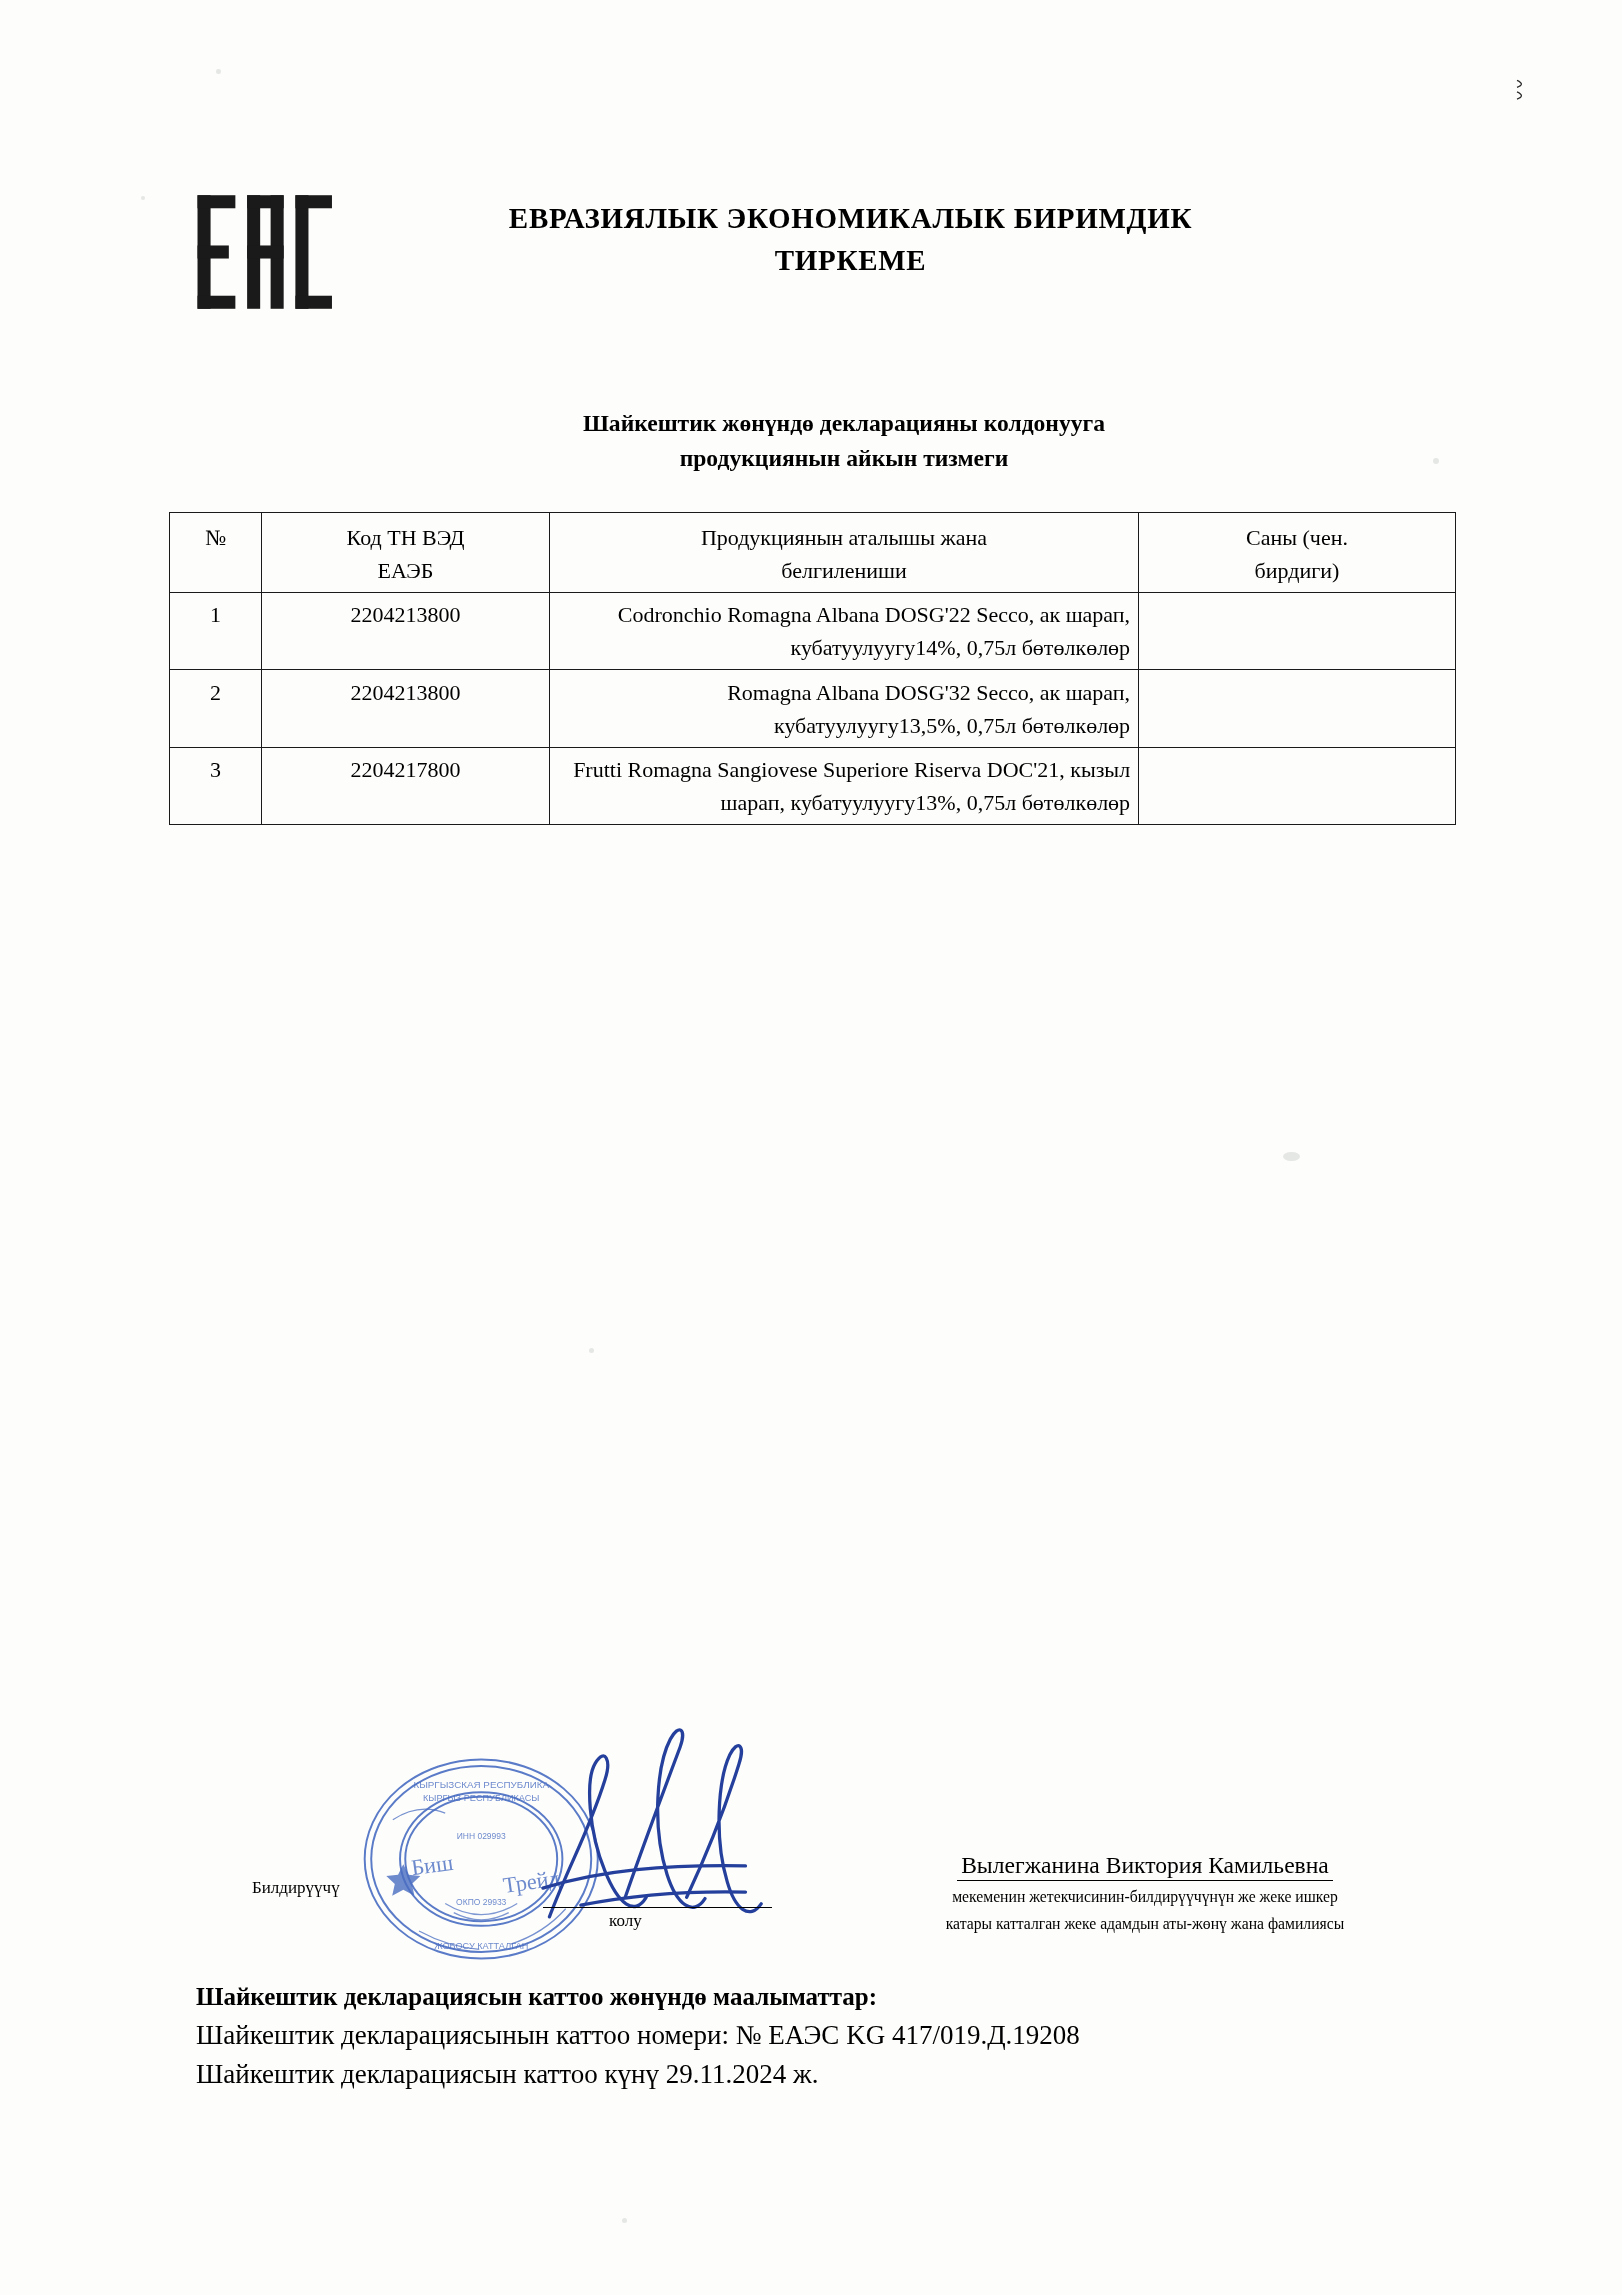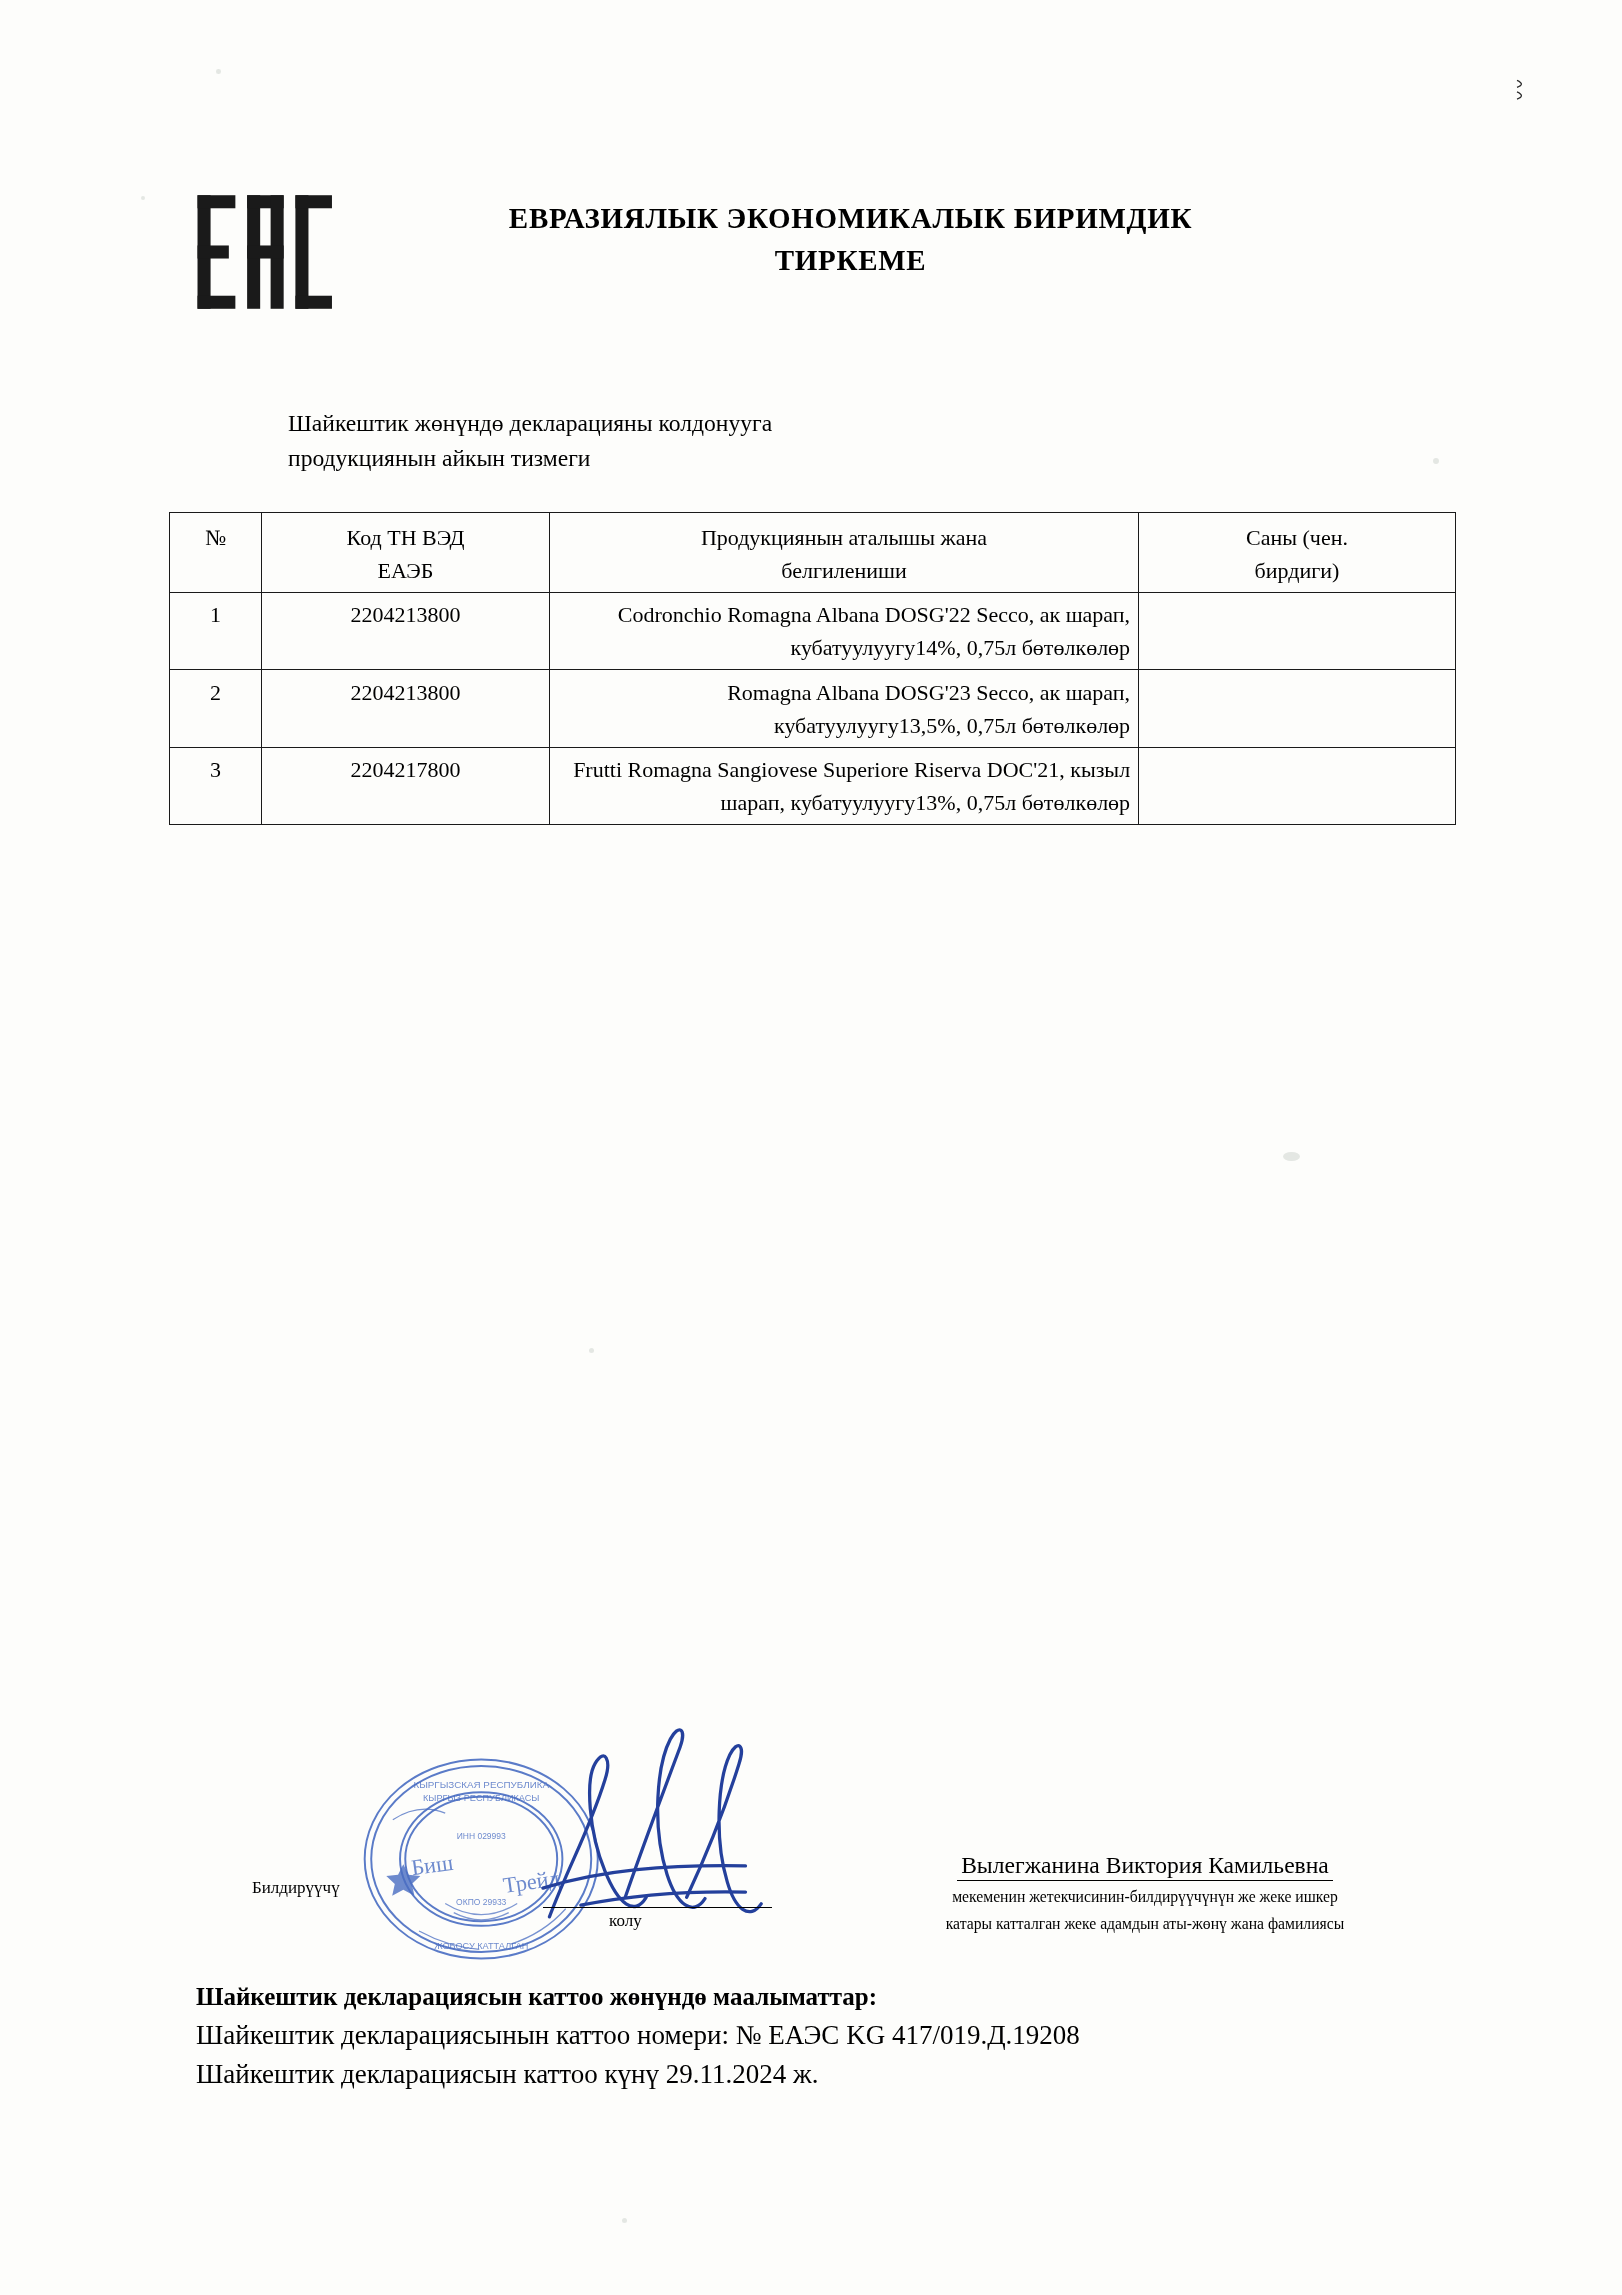--- a/index.html
+++ b/index.html
@@ -52,23 +52,23 @@
     letter-spacing: 0.7px;
     line-height: 1.45;
     white-space: nowrap;
   }
 
   .subtitle {
     position: absolute;
     left: 288px;
     top: 406px;
     width: 1112px;
-    text-align: left;
+    text-align: center;
     font-size: 23.6px;
-    font-weight: normal;
+    font-weight: bold;
     line-height: 1.5;
   }
 
   
   .table-wrap {
     position: absolute;
     left: 169px;
     top: 512px;
     width: 1286px;
   }
@@ -265,21 +265,21 @@
       <tbody>
         <tr>
           <td class="num">1</td>
           <td class="code">2204213800</td>
           <td class="name">Codronchio Romagna Albana DOSG'22 Secco, ак шарап, кубатуулуугу14%, 0,75л бөтөлкөлөр</td>
           <td class="qty"></td>
         </tr>
         <tr>
           <td class="num">2</td>
           <td class="code">2204213800</td>
-          <td class="name">Romagna Albana DOSG'23 Secco, ак шарап, кубатуулуугу13,5%, 0,75л бөтөлкөлөр</td>
+          <td class="name">Romagna Albana DOSG'32 Secco, ак шарап, кубатуулуугу13,5%, 0,75л бөтөлкөлөр</td>
           <td class="qty"></td>
         </tr>
         <tr>
           <td class="num">3</td>
           <td class="code">2204217800</td>
           <td class="name">Frutti Romagna Sangiovese Superiore Riserva DOC'21, кызыл шарап, кубатуулуугу13%, 0,75л бөтөлкөлөр</td>
           <td class="qty"></td>
         </tr>
       </tbody>
     </table>

